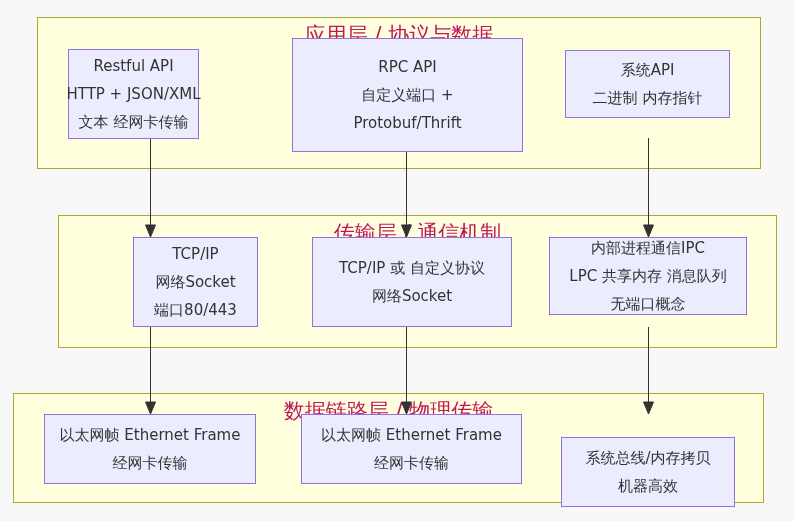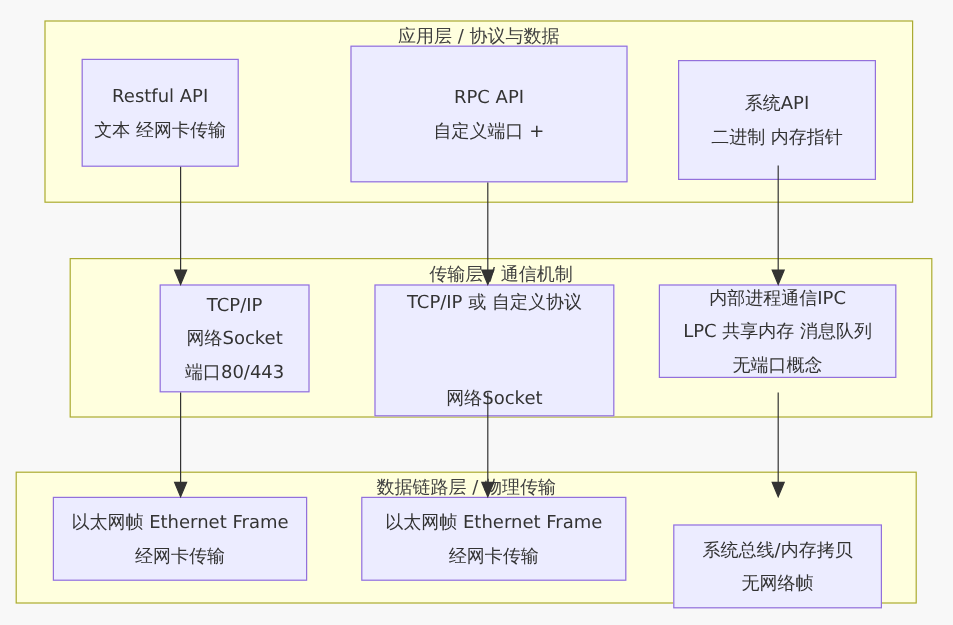--- a/index.html
+++ b/index.html
@@ -21,22 +21,22 @@
     background: #ffffde;
     border: 1px solid #aaaa33;
     box-sizing: border-box;
   }
   .layer-title {
     position: absolute;
     top: 3px;
     left: 0;
     right: 0;
     text-align: center;
-    font-size: 15px;
-    color: #404040;
+    font-size: 21px;
+    color: #be185d;
     white-space: nowrap;
   }
   .node {
     position: absolute;
     background: #ececff;
     border: 1px solid #9370db;
     box-sizing: border-box;
     display: flex;
     flex-direction: column;
     justify-content: center;
@@ -74,40 +74,42 @@
   <div class="layer" style="left:58px; top:215px; width:719px; height:133px;">
     <div class="layer-title">传输层 / 通信机制</div>
   </div>
 
   <div class="layer" style="left:13px; top:393px; width:751px; height:110px;">
     <div class="layer-title">数据链路层 / 物理传输</div>
   </div>
 
   <div class="node" style="left:68px; top:49px; width:131px; height:90px;">
     <span>Restful API</span>
+    <span>HTTP + JSON/XML</span>
     <span>文本 经网卡传输</span>
   </div>
 
   <div class="node" style="left:292px; top:38px; width:231px; height:114px;text-align:center;">
     <span>RPC API</span>
     <span>自定义端口 +</span>
+    <span>Protobuf/Thrift</span>
   </div>
 
-  <div class="node" style="left:565px; top:50px; width:165px; height:100px;align-items:center;">
+  <div class="node" style="left:565px; top:50px; width:165px; height:68px;align-items:center;">
     <span>系统API</span>
     <span>二进制 内存指针</span>
   </div>
 
   <div class="node" style="left:88px; top:237px; width:125px; height:90px;margin-left:45px;">
     <span>TCP/IP</span>
     <span>网络Socket</span>
     <span>端口80/443</span>
   </div>
 
-  <div class="node" style="left:312px; top:237px; width:200px; height:110px;justify-content:space-between;">
+  <div class="node" style="left:312px; top:237px; width:200px; height:90px;">
     <span>TCP/IP 或 自定义协议</span>
     <span>网络Socket</span>
   </div>
 
   <div class="node" style="left:549px; top:237px; width:198px; height:78px;">
     <span>内部进程通信IPC</span>
     <span>LPC 共享内存 消息队列</span>
     <span>无端口概念</span>
   </div>
 
@@ -116,21 +118,21 @@
     <span>经网卡传输</span>
   </div>
 
   <div class="node" style="left:301px; top:414px; width:221px; height:70px;">
     <span>以太网帧 Ethernet Frame</span>
     <span>经网卡传输</span>
   </div>
 
   <div class="node" style="left:561px; top:414px; width:174px; height:70px;margin-top:23px;">
     <span>系统总线/内存拷贝</span>
-    <span>无网络帧</span>
+    <span>机器高效</span>
   </div>
 
   <svg id="edges" width="794" height="521" viewBox="0 0 794 521">
     <g>
       <line x1="150.5" y1="139" x2="150.5" y2="226"></line>
       <polygon points="145.5,225 155.5,225 150.5,237"></polygon>
     </g>
     <g>
       <line x1="406.5" y1="152" x2="406.5" y2="226"></line>
       <polygon points="401.5,225 411.5,225 406.5,237"></polygon>

